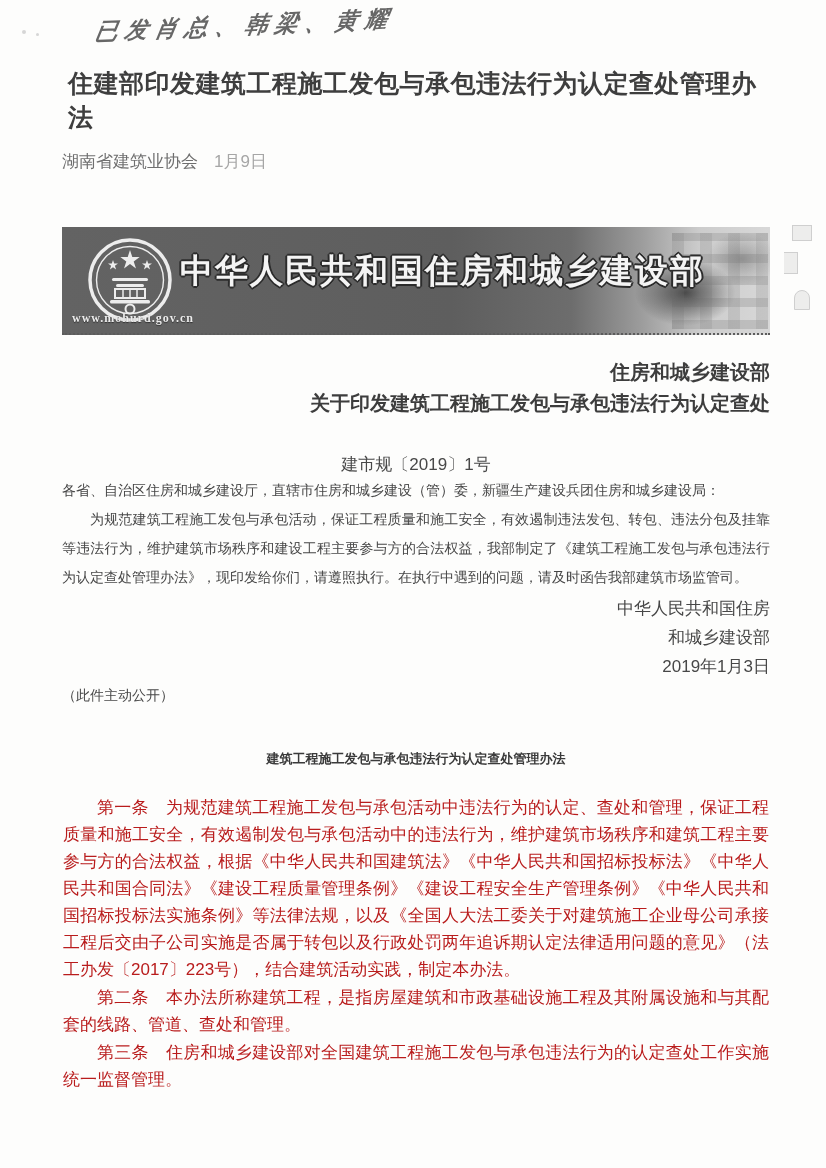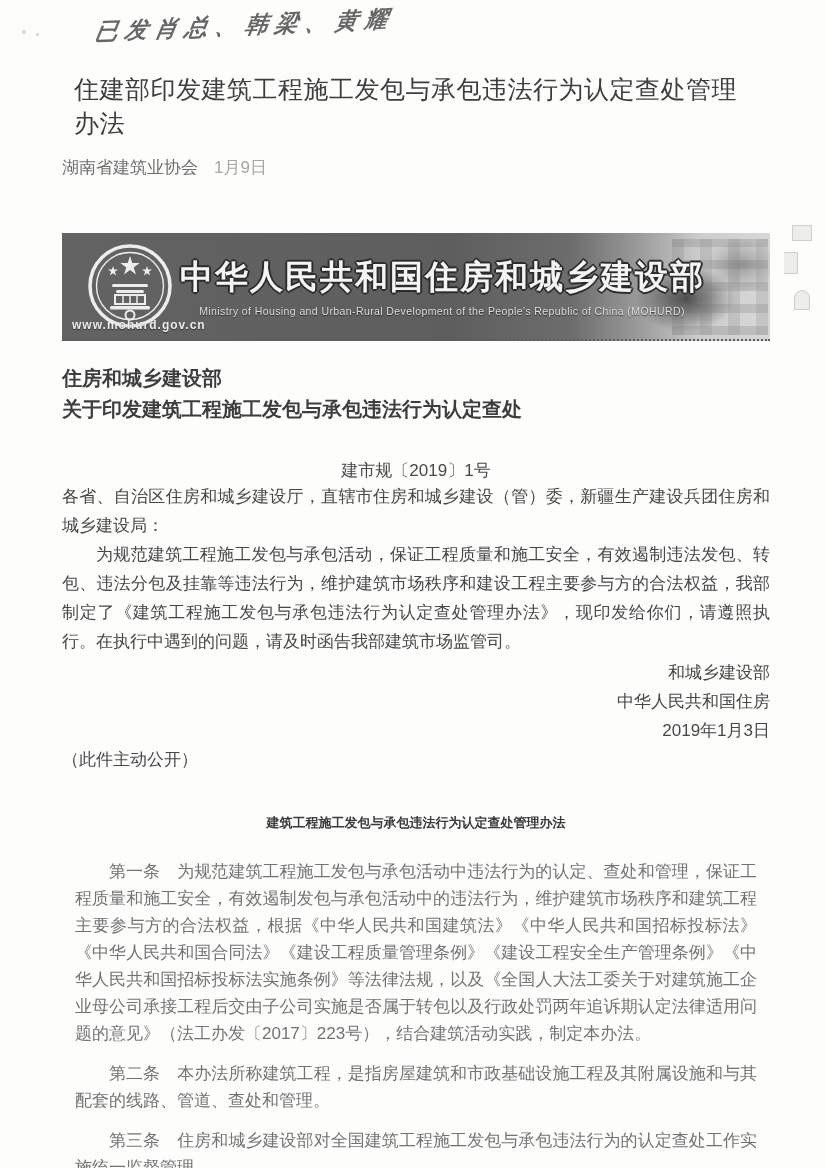--- a/index.html
+++ b/index.html
@@ -20,22 +20,22 @@
     position: absolute; top: 10px; left: 95px;
     font-size: 23px; color: #474747;
     transform: rotate(-2.5deg) skewX(-12deg);
     letter-spacing: 7px; font-style: italic; font-weight: bold;
     opacity: .82; white-space: nowrap;
   }
   .scan-dot { position:absolute; background:#bdbdbd; border-radius:50%; opacity:.6; }
 
   
   .article-title {
-    margin: 12px; padding-top: 60px;
-    font-size: 25px; font-weight: 400; color: #3e3e3e;
+    margin: 6px; padding-top: 60px;
+    font-size: 25px; font-weight: 700; color: #3e3e3e;
     line-height: 34px; letter-spacing: .5px;
   }
   .article-meta { margin-top: 16px; font-size: 17px; }
   .article-meta .source { color: #6f6f6f; margin-right: 16px; text-align: right; }
   .article-meta .date { color: #a6a6a6; }
 
   
   .banner {
     position: relative; margin-top: 54px; height: 108px;
     background:
@@ -61,47 +61,48 @@
   }
   .banner-en {
     position:absolute; left:130px; top:72px; width:500px;
     font-size: 10.5px; color: #dedede; letter-spacing: .4px; text-align:center;
     text-shadow: 0 1px 1px rgba(0,0,0,.6);
   }
   .banner-url {
     position:absolute; left:10px; bottom:7px;
     font-size: 12px; font-weight: bold; color: #ececec; letter-spacing: 1px;
     text-shadow: 0 1px 1px rgba(0,0,0,.5);
+    font-family: Liberation Serif, serif;
   }
   
   .artifact { position:absolute; border:1px solid #cfcfcf; background:rgba(205,205,205,.35); }
   .a1 { right:14px; top:225px; width:20px; height:16px; }
   .a2 { right:28px; top:252px; width:14px; height:22px; border-left:none; }
   .a3 { right:16px; top:290px; width:16px; height:20px; border-radius:8px 8px 0 0; }
 
   
   .notice-heading {
-    margin-top: 22px; text-align: left;
+    margin-top: 22px; text-align: right;
     font-size: 20px; font-weight: bold; color: #3d3d3d; line-height: 31px;
   }
   .doc-number { text-align: center; margin-top: 34px; font-size: 17px; color:#484848; }
 
   
-  .body-text p { font-size: 17px; line-height: 29px; margin: 0; text-align: justify; color:#474747; }
+  .body-text p { font-size: 14px; line-height: 29px; margin: 0; text-align: justify; color:#474747; }
   .salutation { margin-top: 13px; }
   .indent { text-indent: 2em; }
   .signature { text-align: right; font-size: 17px; line-height: 29px; margin-top: 2px; color:#474747; }
   .disclosure { margin-top: 8px; }
 
   
   .regulation-title {
     margin: 40px 0 0 0; text-align: center;
     font-size: 13px; font-weight: bold; color: #3a3a3a;
   }
-  .regulation p { font-size: 17px; line-height: 27px; margin: 13px; text-align: justify; text-indent: 2em; color:#737373; }
+  .regulation p { font-size: 17px; line-height: 27px; margin: 1px; text-align: justify; text-indent: 2em; color:#b91c1c; }
   .regulation p.first { margin-top: 26px; }
 </style>
 </head>
 <body>
 
 <div class="page">
 
   <div class="scan-dot" style="left:22px;top:30px;width:4px;height:4px;"></div>
   <div class="scan-dot" style="left:36px;top:33px;width:3px;height:3px;"></div>
 
@@ -130,39 +131,38 @@
         <rect x="26" y="42" width="36" height="3" rx="1.5" fill="#ededed"></rect>
         <rect x="30" y="48" width="28" height="3" rx="1.5" fill="#ededed"></rect>
         <rect x="29" y="53" width="30" height="9" fill="none" stroke="#ededed" stroke-width="2"></rect>
         <line x1="37" y1="53" x2="37" y2="62" stroke="#ededed" stroke-width="1.5"></line>
         <line x1="44" y1="53" x2="44" y2="62" stroke="#ededed" stroke-width="1.5"></line>
         <line x1="51" y1="53" x2="51" y2="62" stroke="#ededed" stroke-width="1.5"></line>
         <rect x="24" y="64" width="40" height="3.5" rx="1.5" fill="#ededed"></rect>
         <circle cx="44" cy="73" r="4.5" fill="none" stroke="#ededed" stroke-width="2"></circle>
       </svg>
       <div class="banner-cn">中华人民共和国住房和城乡建设部</div>
-      <div class="banner-en">Ministry of Housing and Urban-Rural Development of the People's Republic of China (MOHURD)</div>
       <div class="banner-url">www.mohurd.gov.cn</div>
     </div>
 
     <div class="notice-heading">
       <div>住房和城乡建设部</div>
       <div>关于印发建筑工程施工发包与承包违法行为认定查处</div>
     </div>
 
     <div class="doc-number">建市规〔2019〕1号</div>
 
     <div class="body-text">
       <p class="salutation">各省、自治区住房和城乡建设厅，直辖市住房和城乡建设（管）委，新疆生产建设兵团住房和城乡建设局：</p>
       <p class="indent">为规范建筑工程施工发包与承包活动，保证工程质量和施工安全，有效遏制违法发包、转包、违法分包及挂靠等违法行为，维护建筑市场秩序和建设工程主要参与方的合法权益，我部制定了《建筑工程施工发包与承包违法行为认定查处管理办法》，现印发给你们，请遵照执行。在执行中遇到的问题，请及时函告我部建筑市场监管司。</p>
     </div>
 
     <div class="signature">
+      <div>中华人民共和国住房</div>
       <div>和城乡建设部</div>
-      <div>中华人民共和国住房</div>
       <div>2019年1月3日</div>
     </div>
 
     <div class="body-text">
       <p class="disclosure">（此件主动公开）</p>
     </div>
 
     <h2 class="regulation-title">建筑工程施工发包与承包违法行为认定查处管理办法</h2>
 
     <div class="regulation">

